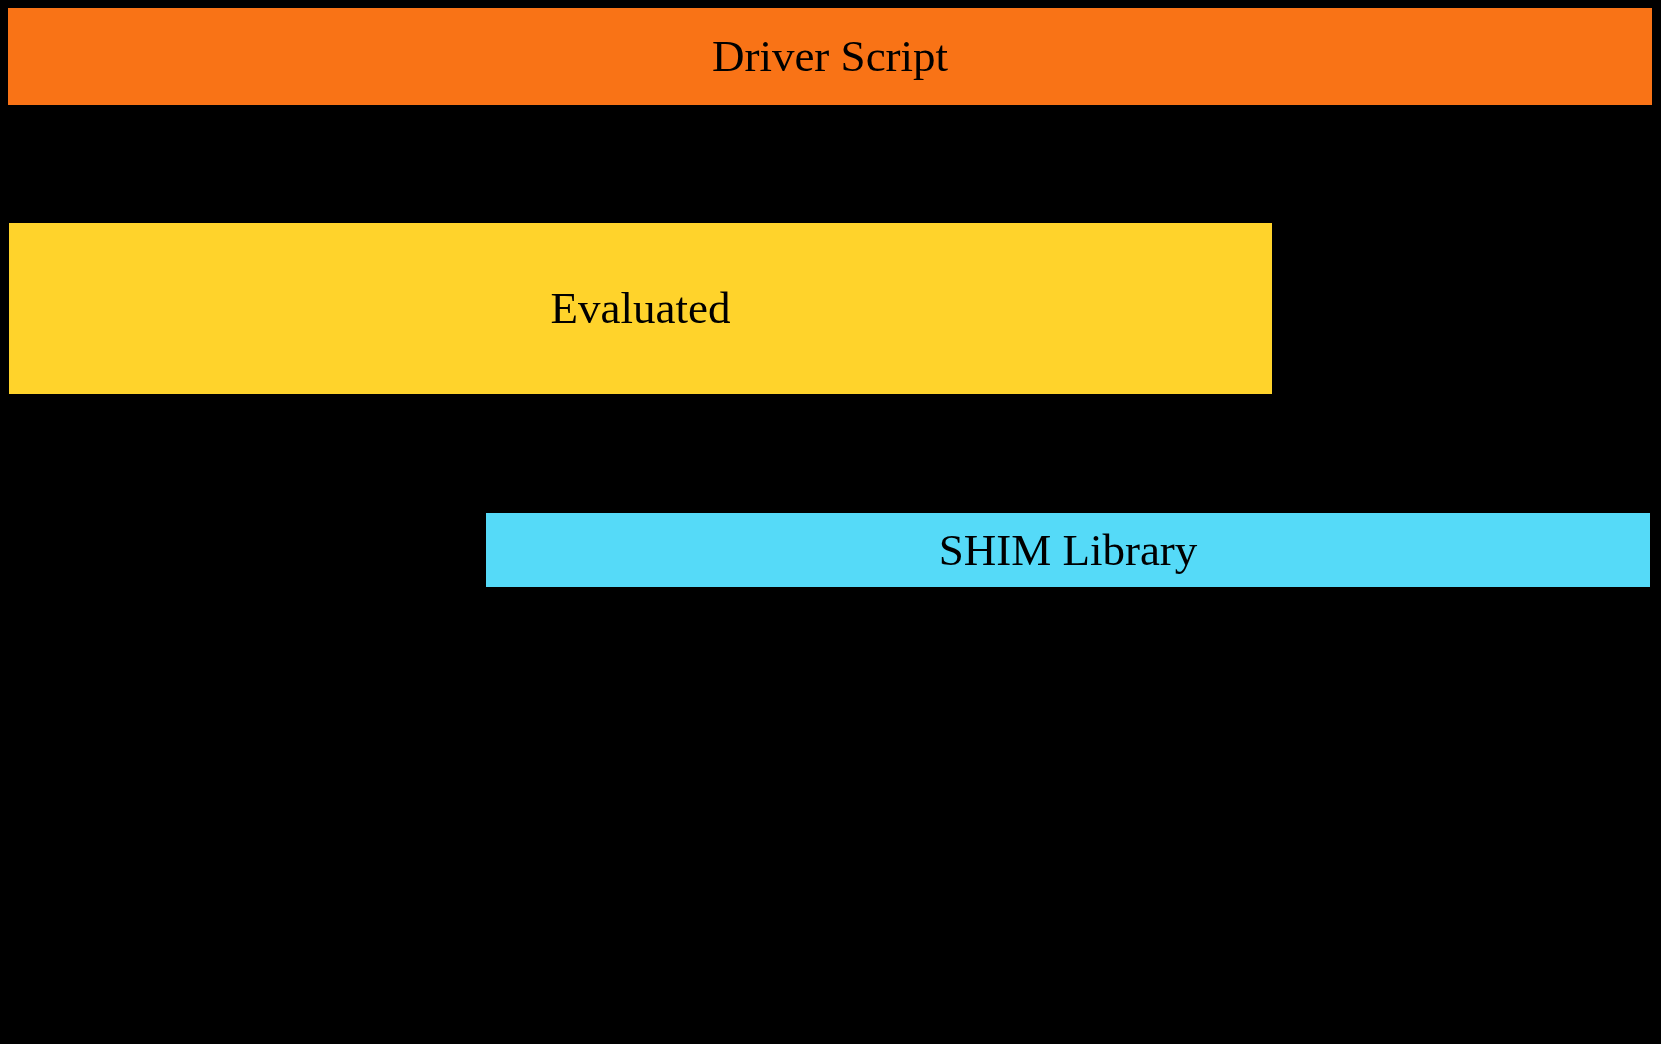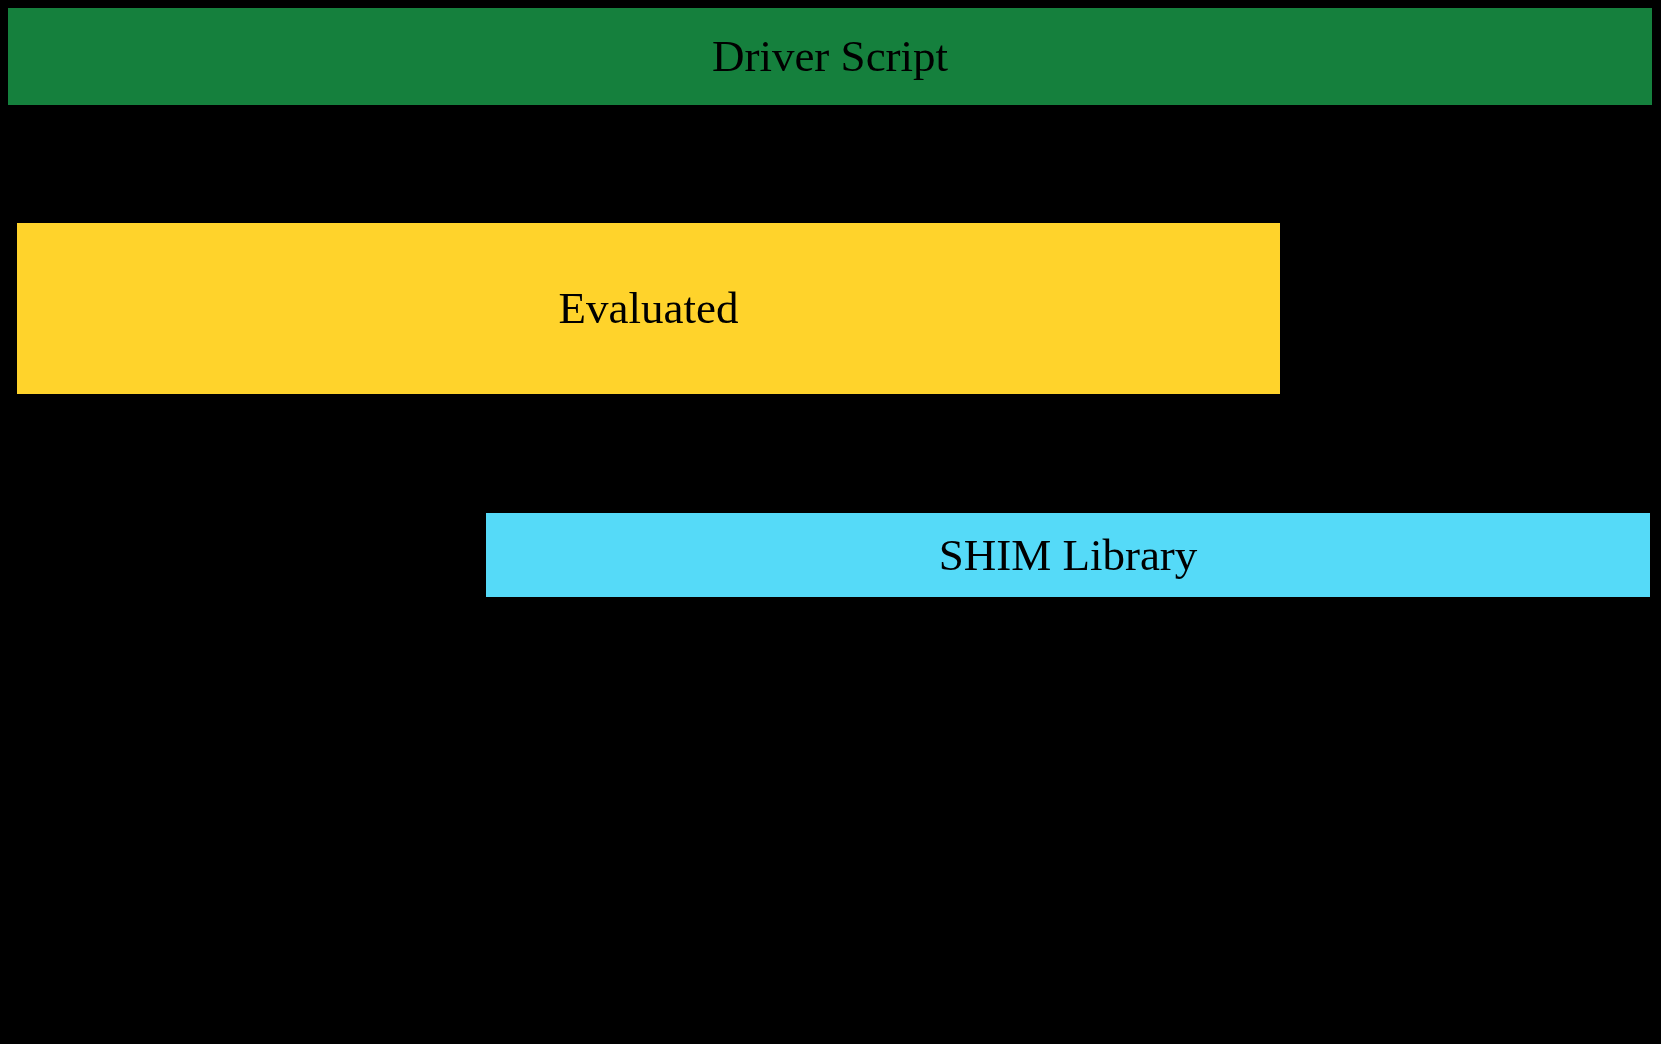--- a/index.html
+++ b/index.html
@@ -29,38 +29,37 @@
     left: 8px;
     top: 8px;
     width: 1644px;
     height: 97px;
   }
   .box-evaluated {
     left: 9px;
     top: 223px;
     width: 1263px;
     height: 171px;
-    margin-left: 8px;
   }
   .box-shim {
     left: 486px;
     top: 513px;
     width: 1164px;
-    height: 84px;
+    height: 74px;
   }
   .box-label {
     display: block;
   }
 </style>
 </head>
 <body>
 
 <div class="canvas">
 
-  <div class="box box-driver" style="background-color: #15803d; align-items: center;">
+  <div class="box box-driver" style="background-color: #f97316; align-items: center;">
     <span class="box-label">Driver Script</span>
   </div>
 
   <div class="box box-evaluated" style="background-color: rgb(255, 211, 43);">
     <span class="box-label">
       <span class="box-label">Evaluated</span>
     </span>
   </div>
 
   <div class="box box-shim" style="background-color: rgb(85, 218, 248);">

